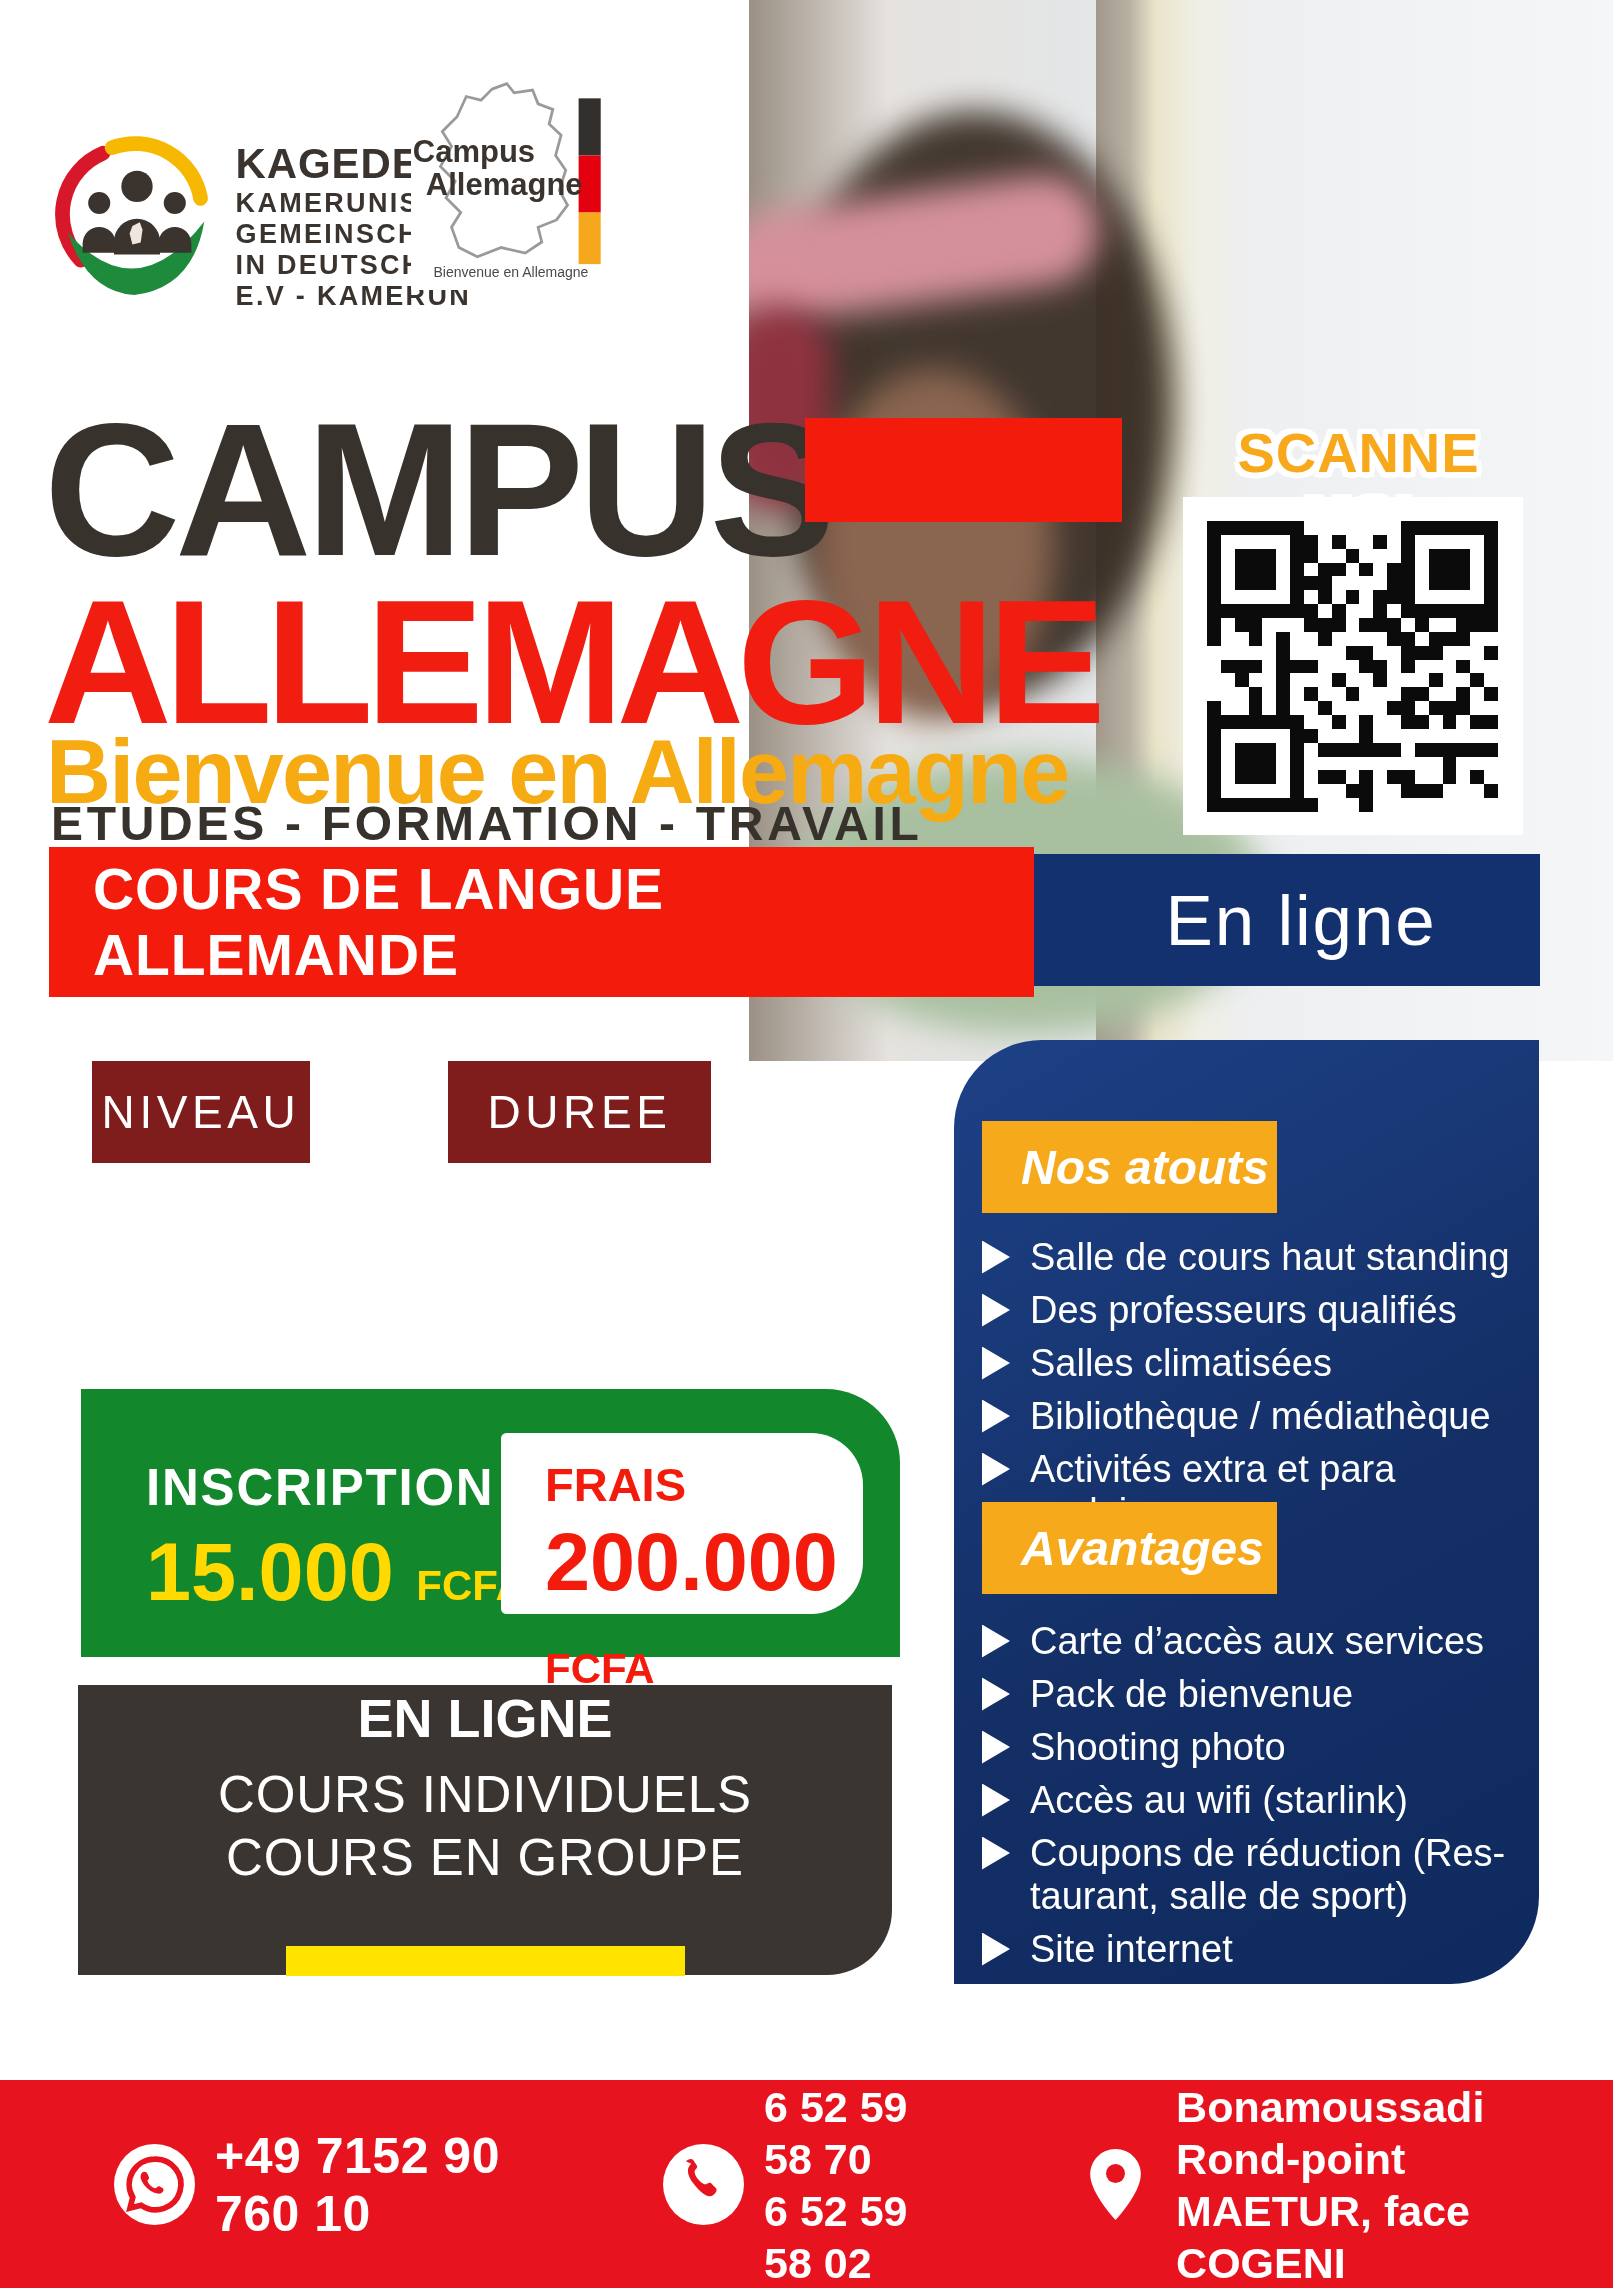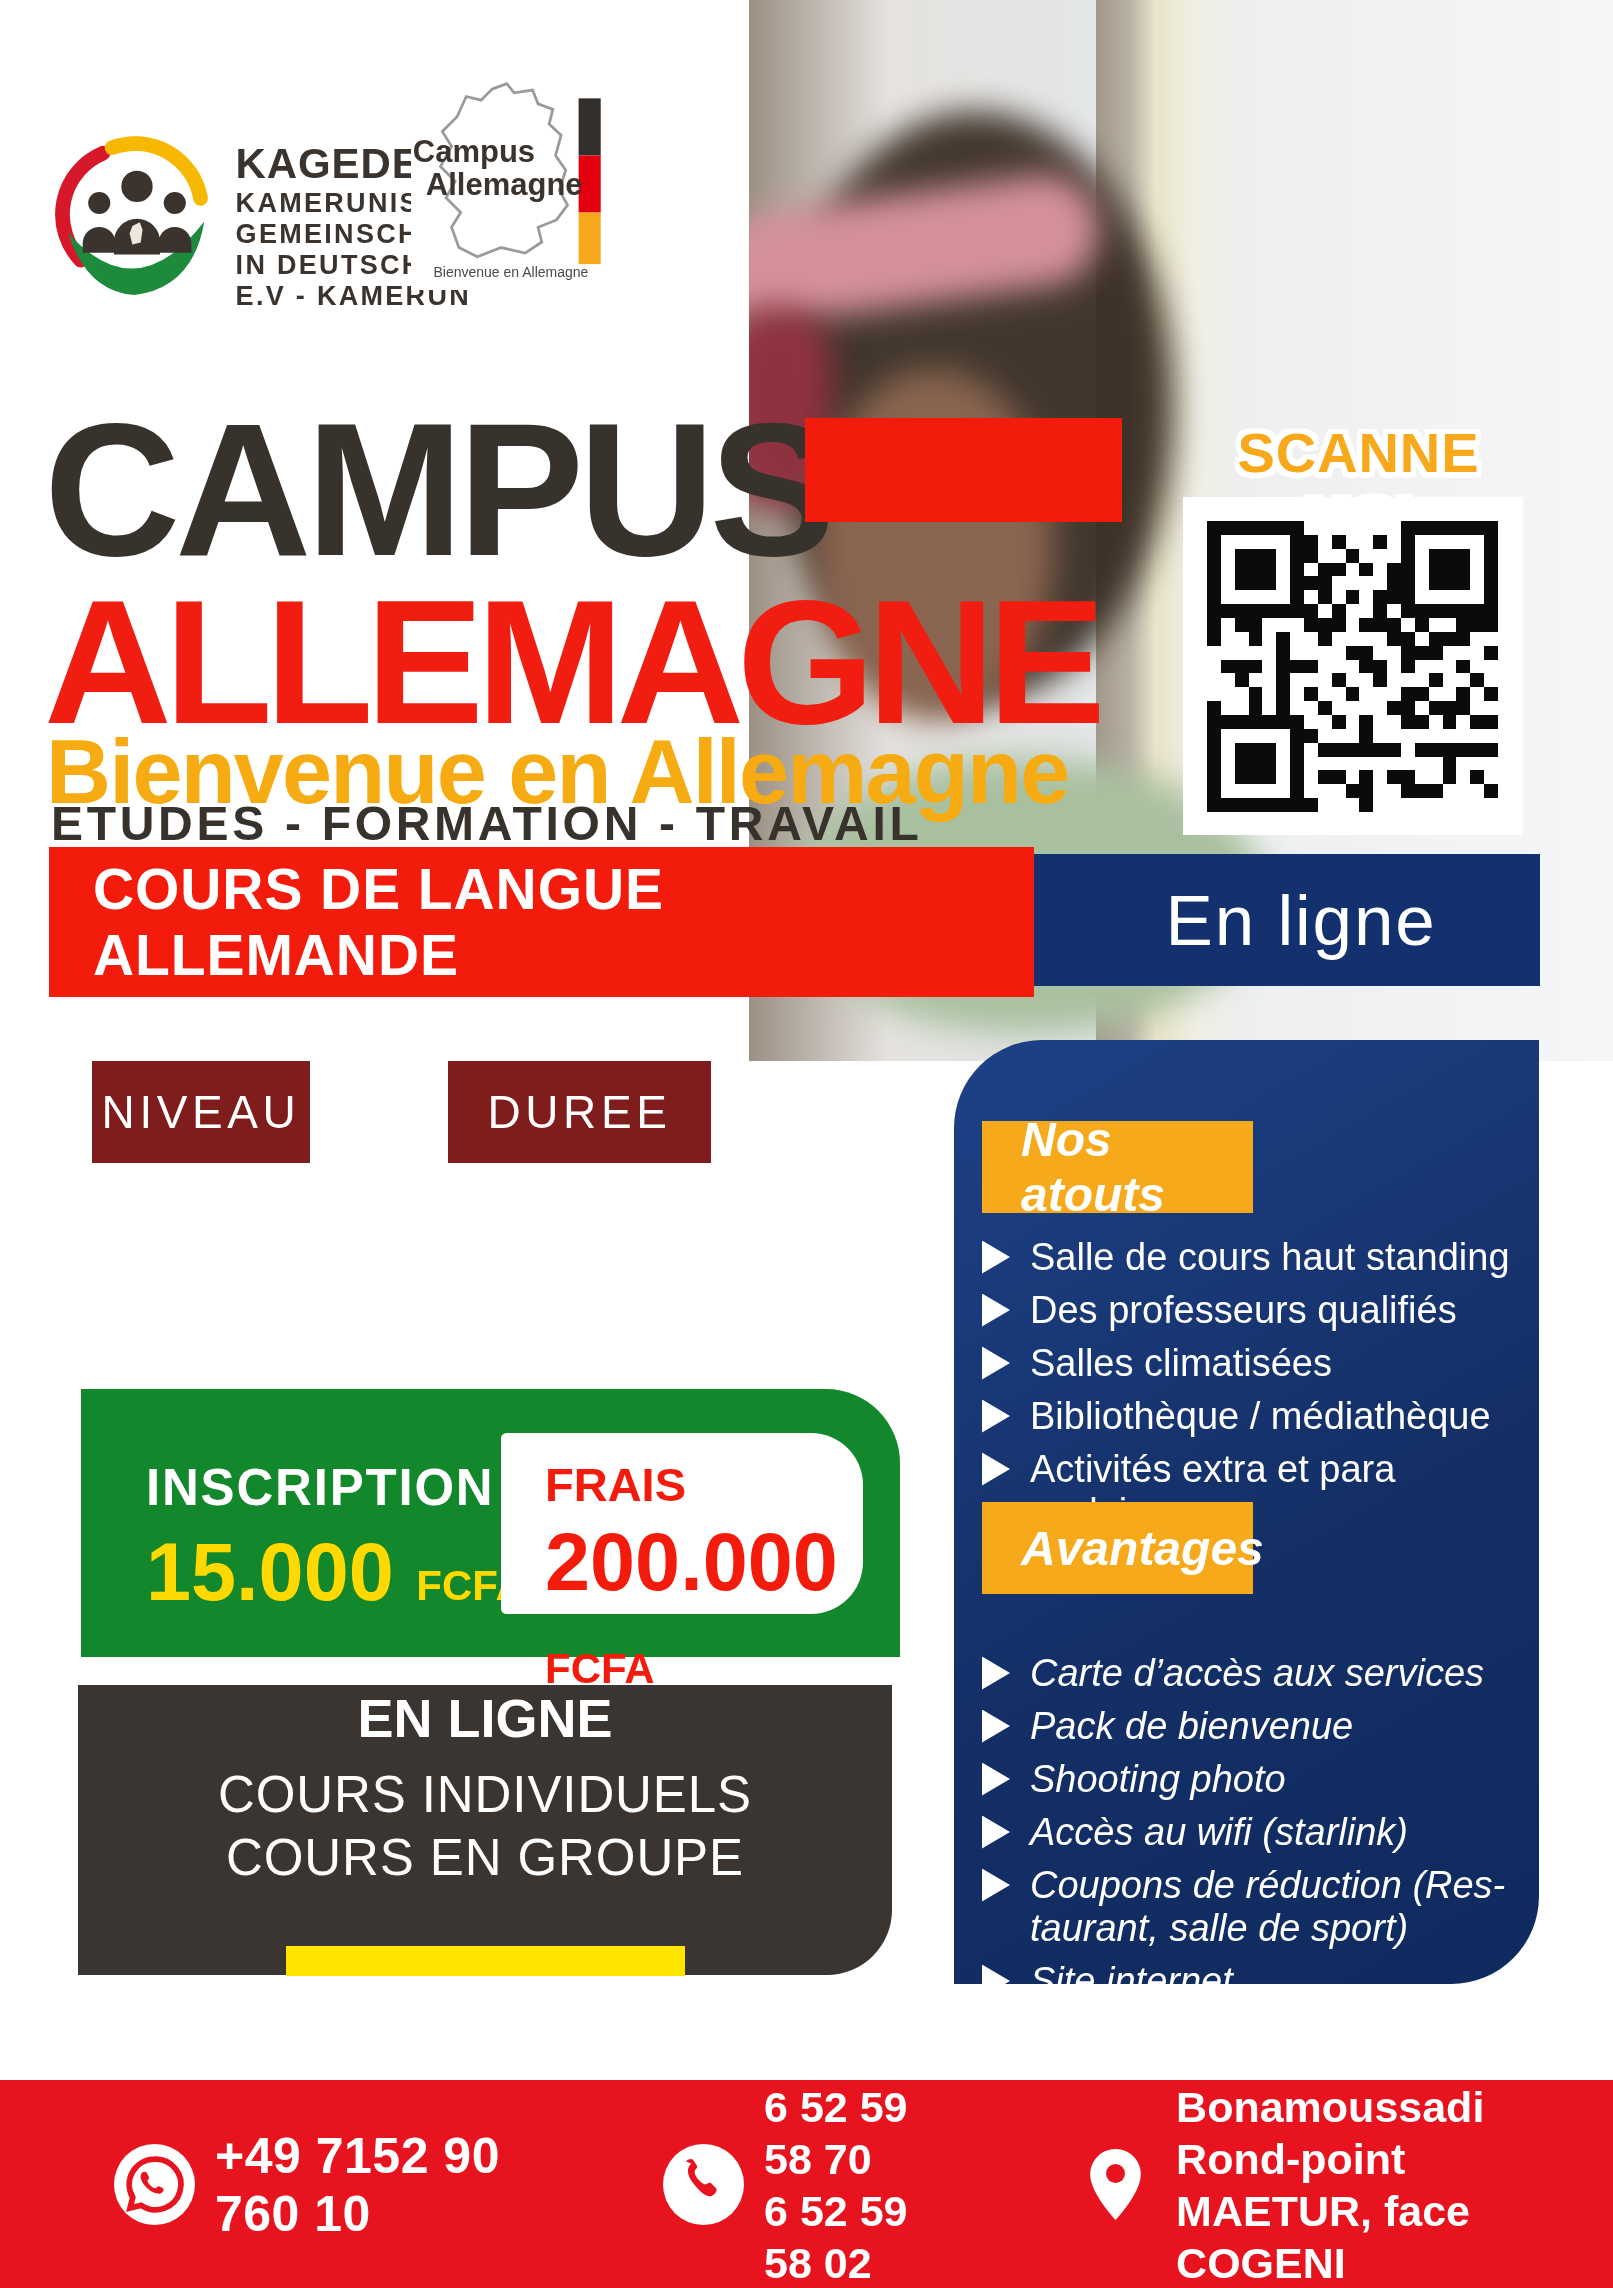--- a/index.html
+++ b/index.html
@@ -74,26 +74,26 @@
   .darkbox{left:78px; top:1685px; width:814px; height:290px; background:#3a3531; border-radius:0 0 65px 0; color:#fff; text-align:center;}
   .db1{font-size:54px; font-weight:800; letter-spacing:0; margin-top:35px;}
   .db2{font-size:54px; font-weight:800; margin-top:1.8px;}
   .db3{font-size:51px; font-weight:400; margin-top:16.6px; letter-spacing:0.9px;}
   .db4{font-size:51px; font-weight:400; margin-top:3.7px; letter-spacing:0.9px;}
   .yellowbar{left:286px; top:1946px; width:399px; height:29.5px; background:#ffe400;}
 
   
   .bluepanel{left:954px; top:1040px; width:585px; height:944px; border-radius:88px 0 88px 0;
     background:linear-gradient(150deg,#1d4187 0%,#142f66 55%,#0f2a5e 100%);}
-  .ytag{position:absolute; left:28px; width:271px; height:92px; background:#f6a91a; color:#fff; font-size:48px; font-weight:700; font-style:italic; display:flex; align-items:center; padding-left:39px; box-sizing:border-box;}
+  .ytag{position:absolute; left:28px; width:295px; height:92px; background:#f6a91a; color:#fff; font-size:48px; font-weight:700; font-style:italic; display:flex; align-items:center; padding-left:39px; box-sizing:border-box;}
   .ytag-atouts{top:81px;}
   .ytag-avantages{top:462px;}
   .plist{position:absolute; left:28px; width:554px; display:flex; flex-direction:column; gap:10px;}
   .plist-atouts{top:196px;}
-  .plist-avantages{top:612px;font-style:italic;}
+  .plist-avantages{top:580px;}
   .li{display:flex; align-items:flex-start; color:#fff; font-size:38px; line-height:43px;}
   .tri{flex:0 0 auto; width:28px; height:33px; background:#fff; clip-path:polygon(0 0,100% 50%,0 100%); margin:4.6px 20px 0 0;}
 
   
   .footer{left:0; top:2080px; width:1613px; height:209px; background:#e7131e; display:flex; align-items:center; color:#fff;}
   .f-item{display:flex; align-items:center; gap:20px;}
   .f-wa{margin-left:114px;}
   .f-ph{margin-left:89px;}
   .f-loc{margin-left:111px;}
   .f-icon{width:81px; height:81px; flex:0 0 auto;}

